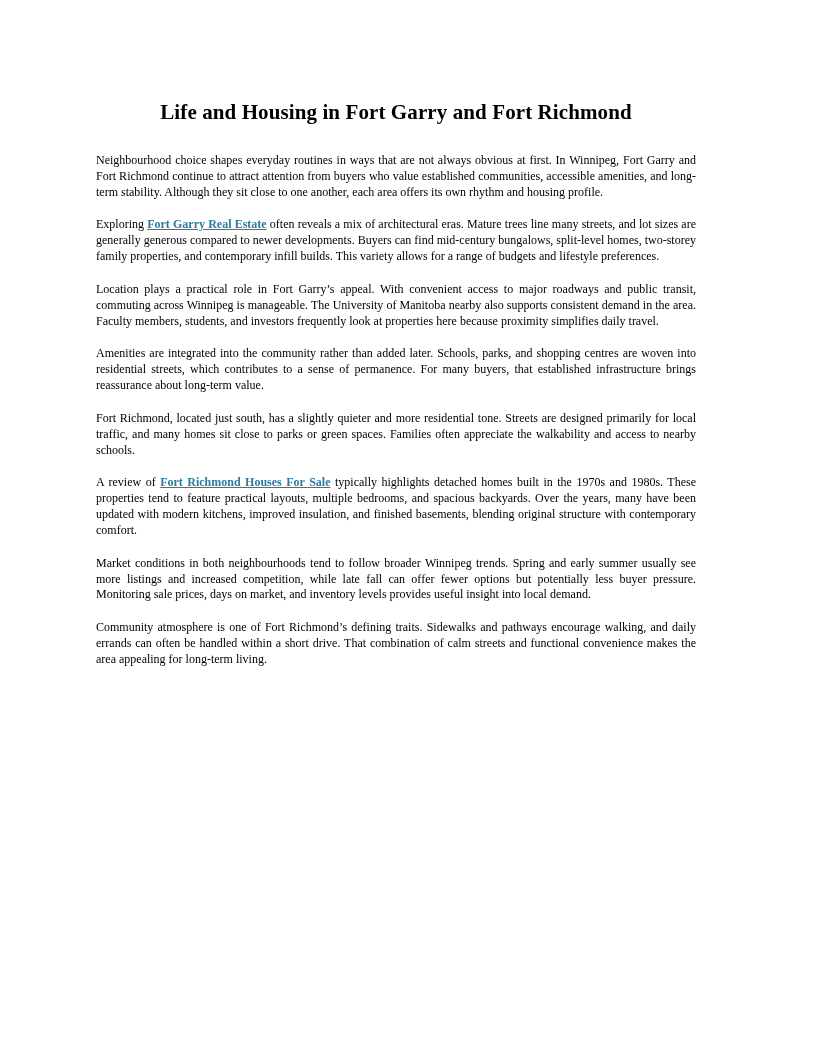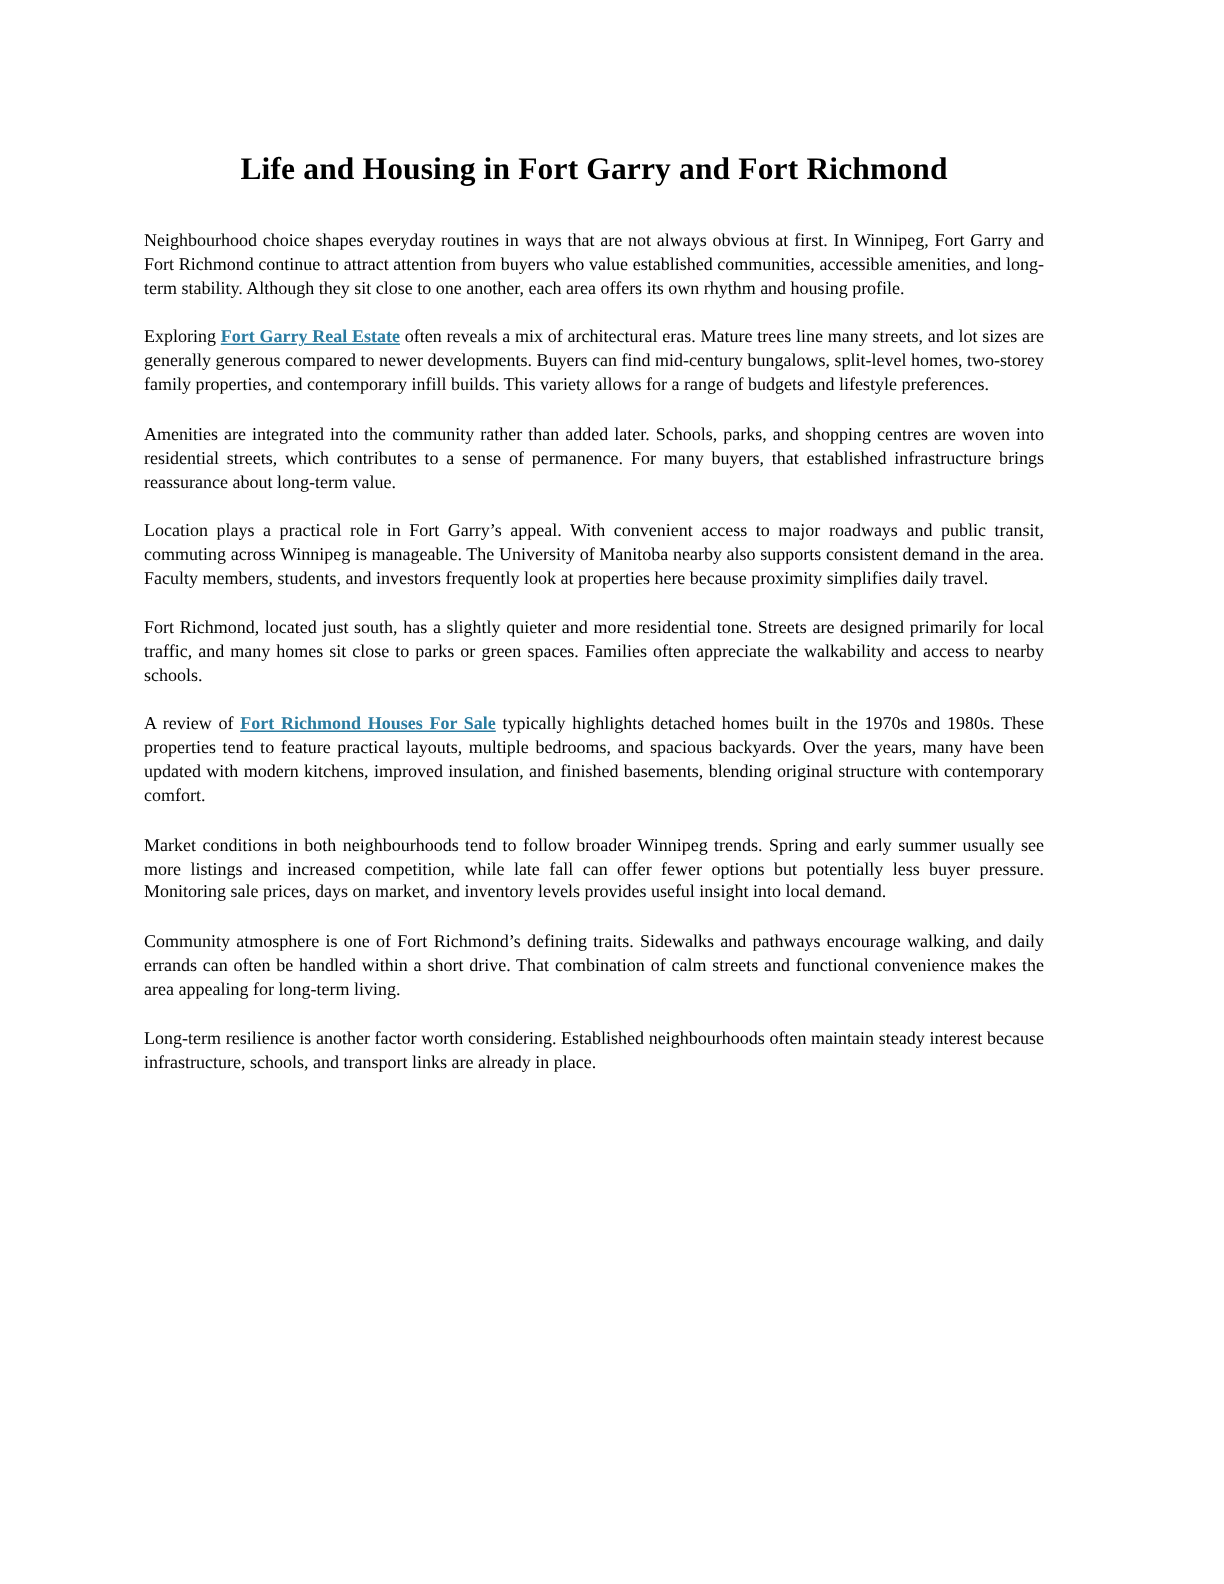--- a/index.html
+++ b/index.html
@@ -38,21 +38,20 @@
   }
 </style>
 </head>
 <body>
 
 <div class="page">
   <h1 class="title">Life and Housing in Fort Garry and Fort Richmond</h1>
   <div class="body">
     <p>Neighbourhood choice shapes everyday routines in ways that are not always obvious at first. In Winnipeg, Fort Garry and Fort Richmond continue to attract attention from buyers who value established communities, accessible amenities, and long-term stability. Although they sit close to one another, each area offers its own rhythm and housing profile.</p>
     <p><span>Exploring </span><a class="doc-link" href="#" style="color: rgb(42, 123, 160);">Fort Garry Real Estate</a><span> often reveals a mix of architectural eras. Mature trees line many streets, and lot sizes are generally generous compared to newer developments. Buyers can find mid-century bungalows, split-level homes, two-storey family properties, and contemporary infill builds. This variety allows for a range of budgets and lifestyle preferences.</span></p>
+    <p>Location plays a practical role in Fort Garry’s appeal. With convenient access to major roadways and public transit, commuting across Winnipeg is manageable. The University of Manitoba nearby also supports consistent demand in the area. Faculty members, students, and investors frequently look at properties here because proximity simplifies daily travel.</p>
     <p>Amenities are integrated into the community rather than added later. Schools, parks, and shopping centres are woven into residential streets, which contributes to a sense of permanence. For many buyers, that established infrastructure brings reassurance about long-term value.</p>
-    <p>Location plays a practical role in Fort Garry’s appeal. With convenient access to major roadways and public transit, commuting across Winnipeg is manageable. The University of Manitoba nearby also supports consistent demand in the area. Faculty members, students, and investors frequently look at properties here because proximity simplifies daily travel.</p>
     <p>Fort Richmond, located just south, has a slightly quieter and more residential tone. Streets are designed primarily for local traffic, and many homes sit close to parks or green spaces. Families often appreciate the walkability and access to nearby schools.</p>
     <p><span>A review of </span><a class="doc-link" href="#" style="color: rgb(42, 123, 160);">Fort Richmond Houses For Sale</a><span> typically highlights detached homes built in the 1970s and 1980s. These properties tend to feature practical layouts, multiple bedrooms, and spacious backyards. Over the years, many have been updated with modern kitchens, improved insulation, and finished basements, blending original structure with contemporary comfort.</span></p>
     <p>Market conditions in both neighbourhoods tend to follow broader Winnipeg trends. Spring and early summer usually see more listings and increased competition, while late fall can offer fewer options but potentially less buyer pressure. Monitoring sale prices, days on market, and inventory levels provides useful insight into local demand.</p>
     <p>Community atmosphere is one of Fort Richmond’s defining traits. Sidewalks and pathways encourage walking, and daily errands can often be handled within a short drive. That combination of calm streets and functional convenience makes the area appealing for long-term living.</p>
-    <p>Long-term resilience is another factor worth considering. Established neighbourhoods often maintain steady interest because infrastructure, schools, and transport links are already in place.</p>
   </div>
 </div>
 
 </body></html>

